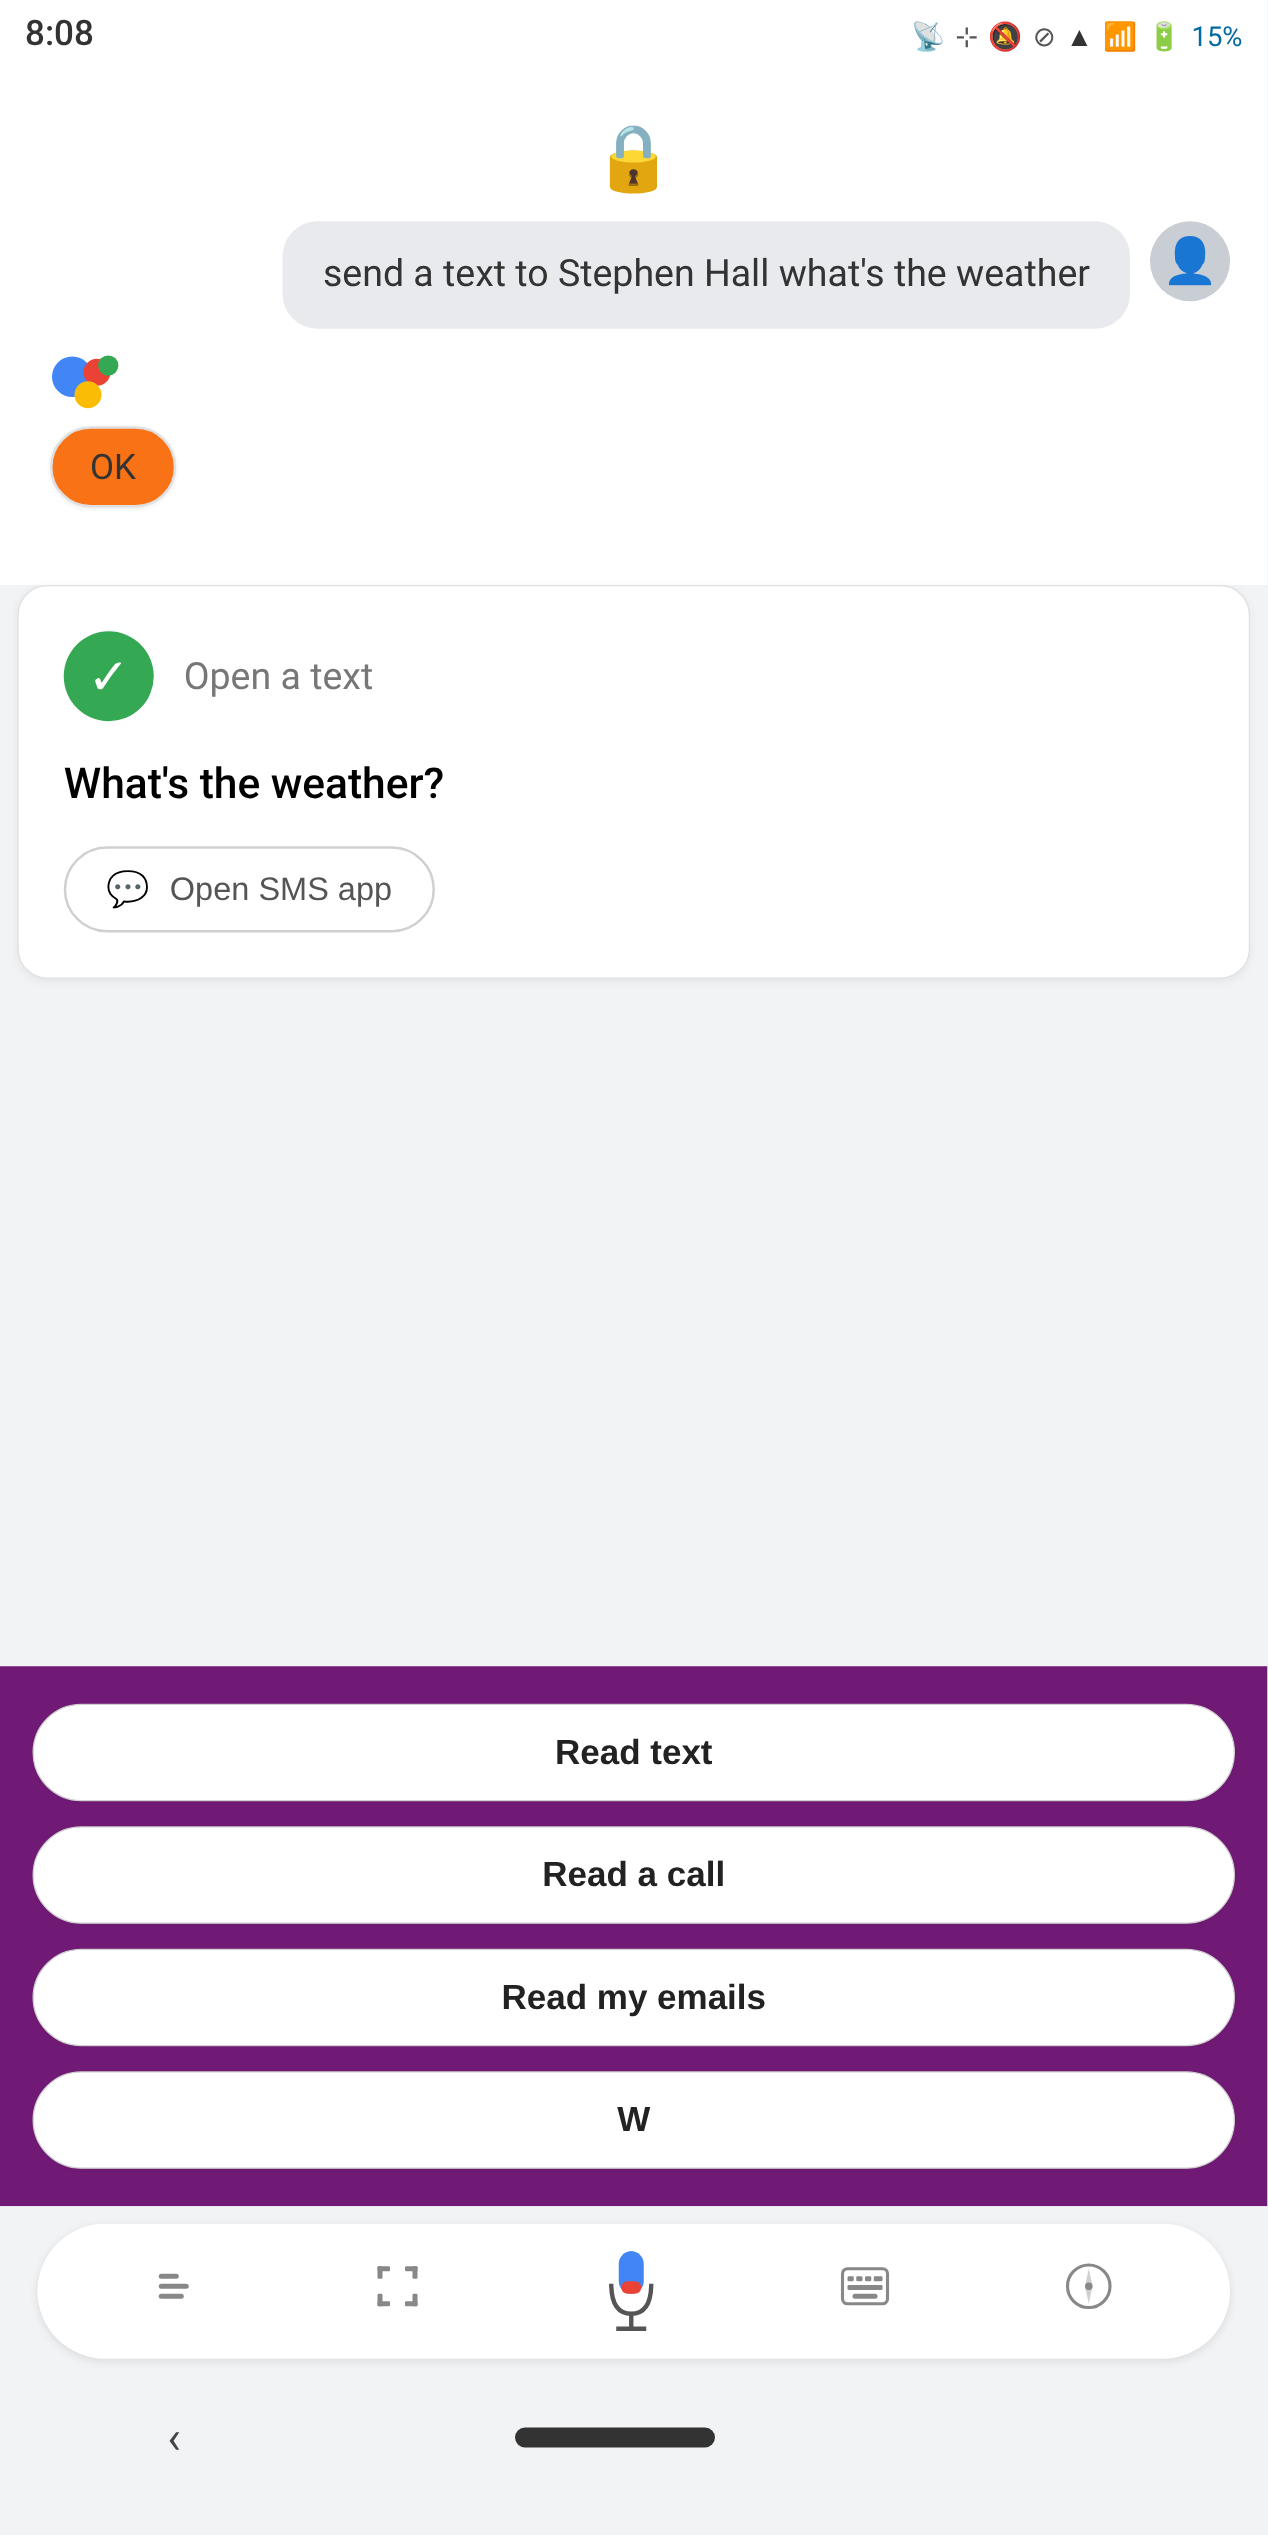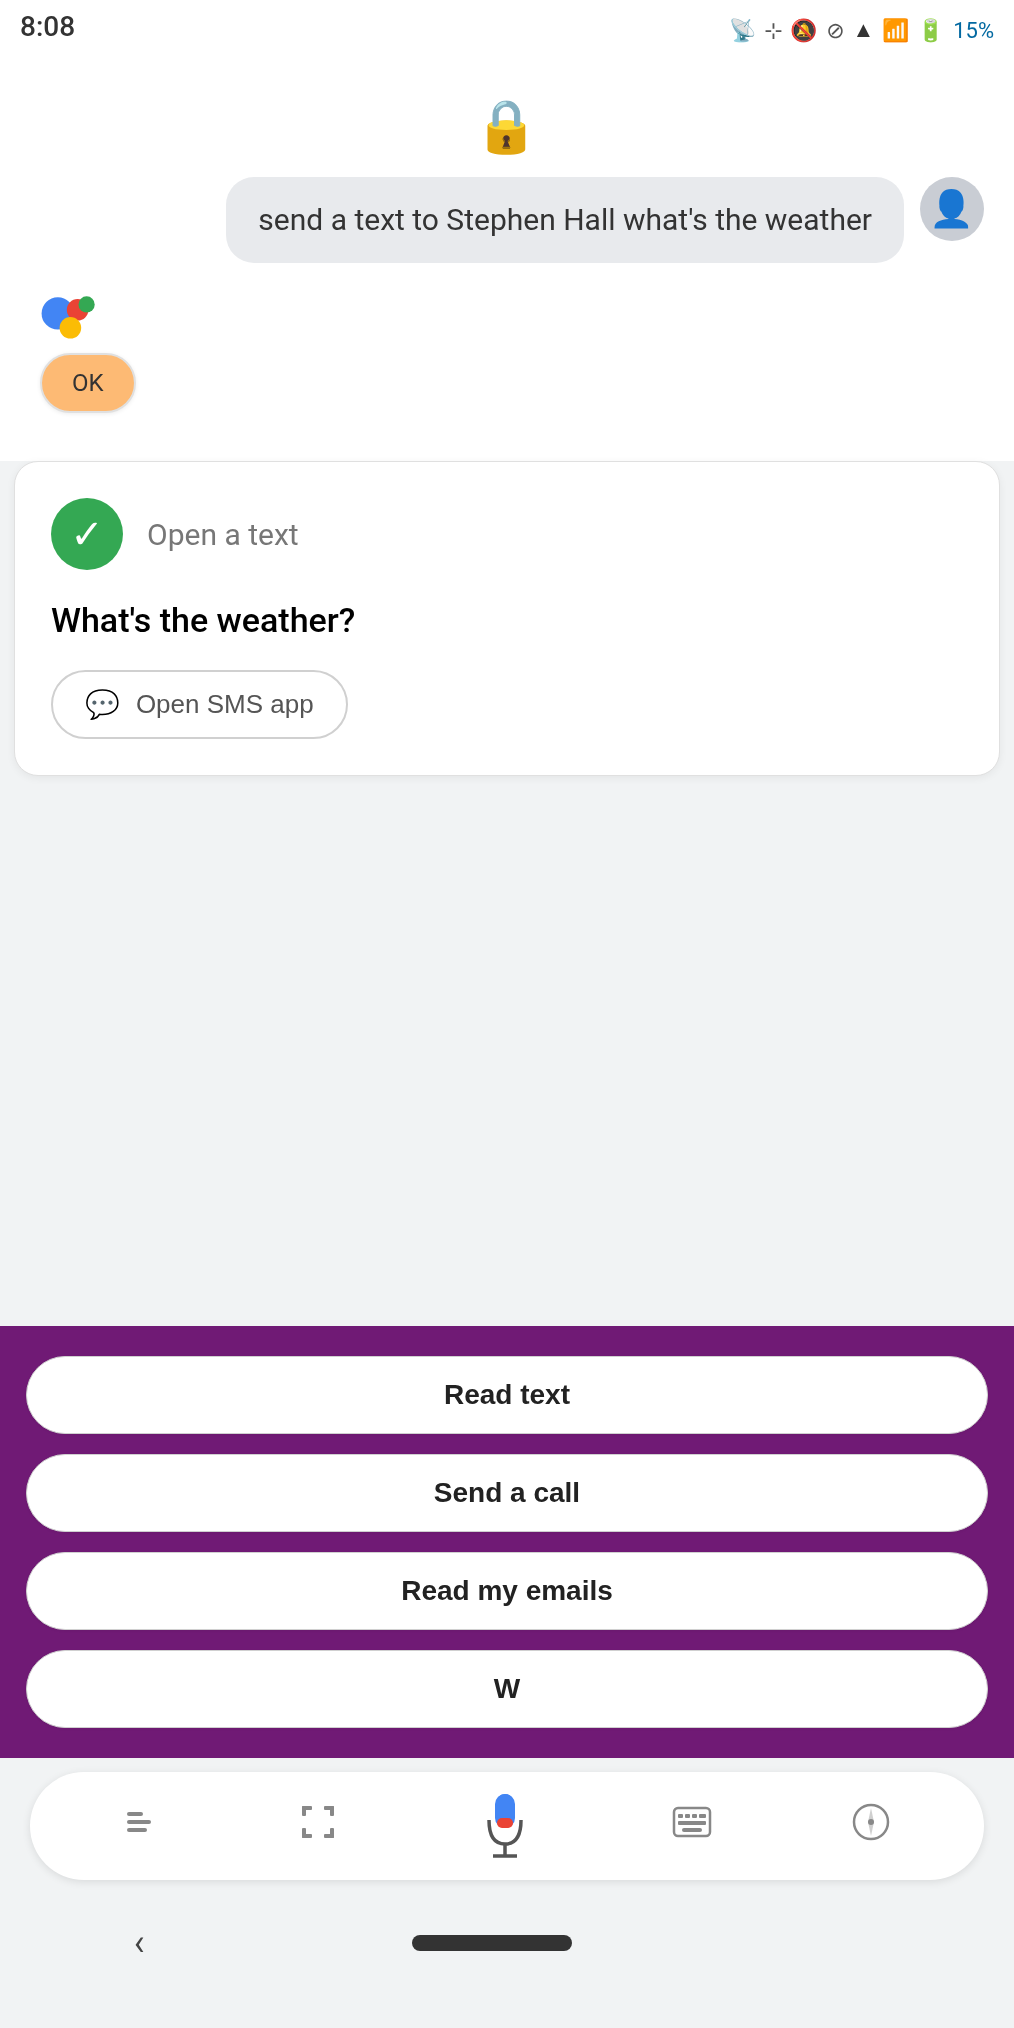--- a/index.html
+++ b/index.html
@@ -49,21 +49,21 @@
       background: #fff;
       padding: 0 30px 20px 30px;
     }
 
     
     .user-message-row {
       display: flex;
       justify-content: flex-end;
       align-items: flex-start;
       gap: 16px;
-      margin-bottom: 28px;
+      margin-bottom: 16px;
     }
     .user-avatar {
       width: 64px;
       height: 64px;
       border-radius: 50%;
       background: #c9cdd4;
       display: flex;
       align-items: center;
       justify-content: center;
       flex-shrink: 0;
@@ -77,27 +77,27 @@
       border-radius: 28px;
       padding: 22px 32px;
       font-size: 30px;
       color: #333;
       max-width: 780px;
       line-height: 1.4;
     }
 
     .assistant-ok {
       display: inline-block;
-      background: #fdba74;
+      background: #f97316;
       border: 2px solid #e0e0e0;
       border-radius: 40px;
       padding: 14px 30px;
-      font-size: 24px;
+      font-size: 28px;
       color: #333;
-      margin-bottom: 14px;
+      margin-bottom: 28px;
       margin-left: 10px;
       box-shadow: 0 1px 4px rgba(0,0,0,0.08);
     }
 
     
     .card {
       background: #fff;
       border: 1.5px solid #e0e0e0;
       border-radius: 24px;
       margin: 0 14px 30px 14px;
@@ -324,21 +324,21 @@
   </button>
 </div>
 
 <div class="gray-area"></div>
 
 <div class="suggestion-chips">
   <button class="chip">
     <span>Read text</span>
   </button>
   <button class="chip">
-    <span>Send a call</span>
+    <span>Read a call</span>
   </button>
   <button class="chip">
     <span>Read my emails</span>
   </button>
   <button class="chip">
     <span>W</span>
   </button>
 </div>
 
 <div class="bottom-bar">

